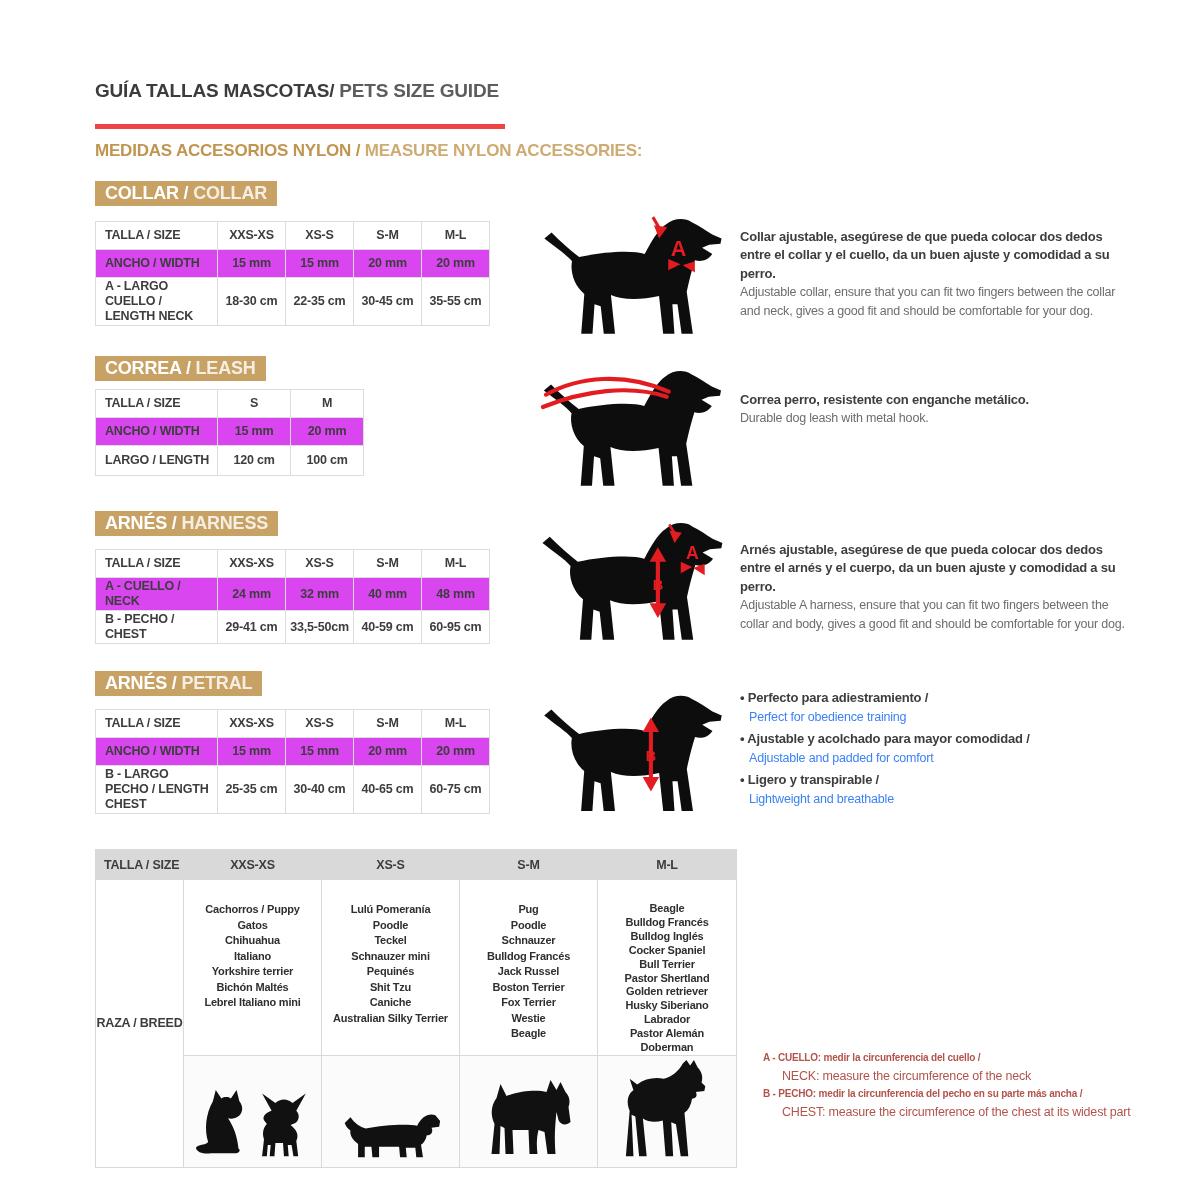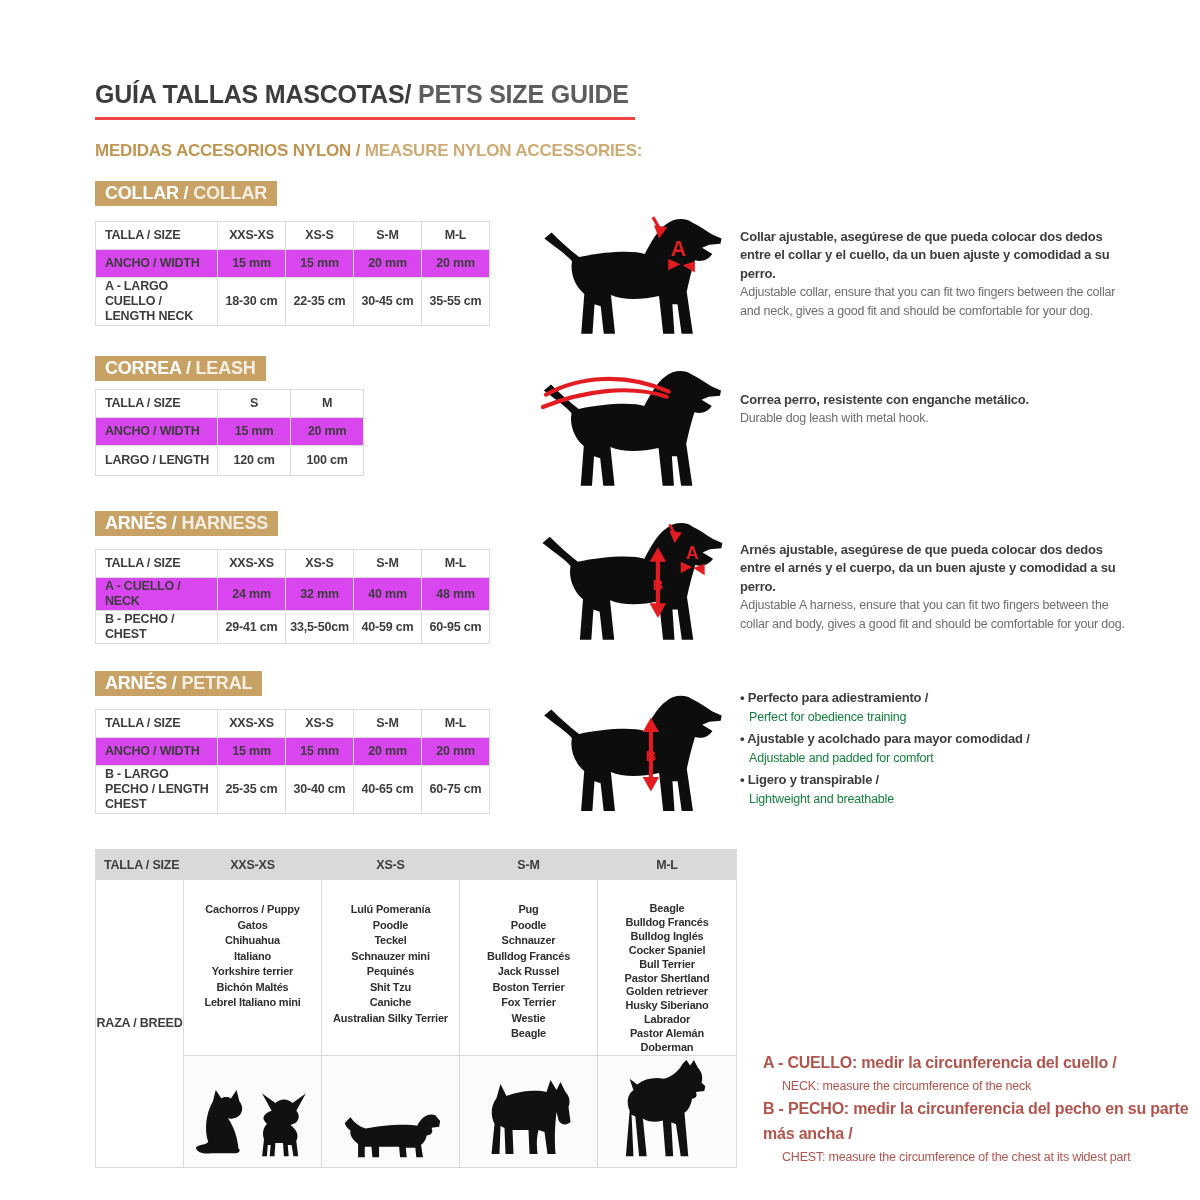--- a/index.html
+++ b/index.html
@@ -1,22 +1,22 @@
 <!DOCTYPE html>
 <html><head>
 <meta charset="utf-8">
 <style>
   * { margin:0; padding:0; box-sizing:border-box; }
   html,body { background:#ffffff; }
   body { font-family:"Liberation Sans", sans-serif; color:#3d3d3d; }
   .page { position:relative; width:1200px; height:1200px; background:#ffffff; overflow:hidden; letter-spacing:-0.2px; }
 
   
-  .title { position:absolute; left:95px; top:80px; font-size:25px; font-weight:700;
-           border-bottom:3px solid #ef4444; padding-bottom:8px; padding-right:6px; }
+  .title { position:absolute; left:95px; top:80px; font-size:19px; font-weight:700;
+           border-bottom:5px solid #ef4444; padding-bottom:22px; padding-right:6px; }
   .title .es { color:#3c3c3c; }
   .title .en { color:#5d5d5d; }
   .subtitle { position:absolute; left:95px; top:141px; font-size:17px; font-weight:700; }
   .subtitle .es { color:#c09550; }
   .subtitle .en { color:#cdab72; }
 
   
   .badge { position:absolute; left:95px; height:25px; line-height:25px; padding:0 10px;
            background:#c8a264; color:#fff; font-size:18px; font-weight:700; white-space:nowrap; }
   .badge .en { color:rgba(255,255,255,0.82); font-weight:600; }
@@ -44,25 +44,25 @@
   .sil-wrap { display:flex; justify-content:center; align-items:flex-end; gap:8px; padding-bottom:5px; }
 
   
   .note { position:absolute; left:740px; width:392px; }
   .note .es { font-size:13px; font-weight:700; color:#3d3d3d; line-height:1.42; display:block; }
   .note .en { font-size:12.5px; font-weight:400; color:#6d6d6d; line-height:1.5; display:block; }
   .bullets { position:absolute; left:740px; width:400px; }
   .bullet { margin-bottom:2px; }
   .bullet .es { font-size:13px; font-weight:700; color:#3d3d3d; line-height:1.55; display:block; }
   .bullet .es::before { content:"• "; }
-  .bullet .en { font-size:12.5px; font-weight:400; color:#15803d; line-height:1.5; display:block; padding-left:9px; }
+  .bullet .en { font-size:12.5px; font-weight:400; color:#3b82f6; line-height:1.5; display:block; padding-left:9px; }
 
   
   .footnote { position:absolute; left:763px; top:1050px; width:430px; color:#b2544c; }
-  .footnote .es { font-size:16px; font-weight:700; line-height:1.6; display:block; }
+  .footnote .es { font-size:10px; font-weight:700; line-height:1.6; display:block; }
   .footnote .en { font-size:12.5px; font-weight:400; line-height:1.6; display:block; padding-left:19px; }
 
   
   .illus { position:absolute; }
   .illus svg { display:block; width:100%; height:100%; }
   .sil { display:block; }
 </style>
 </head>
 <body>
 

